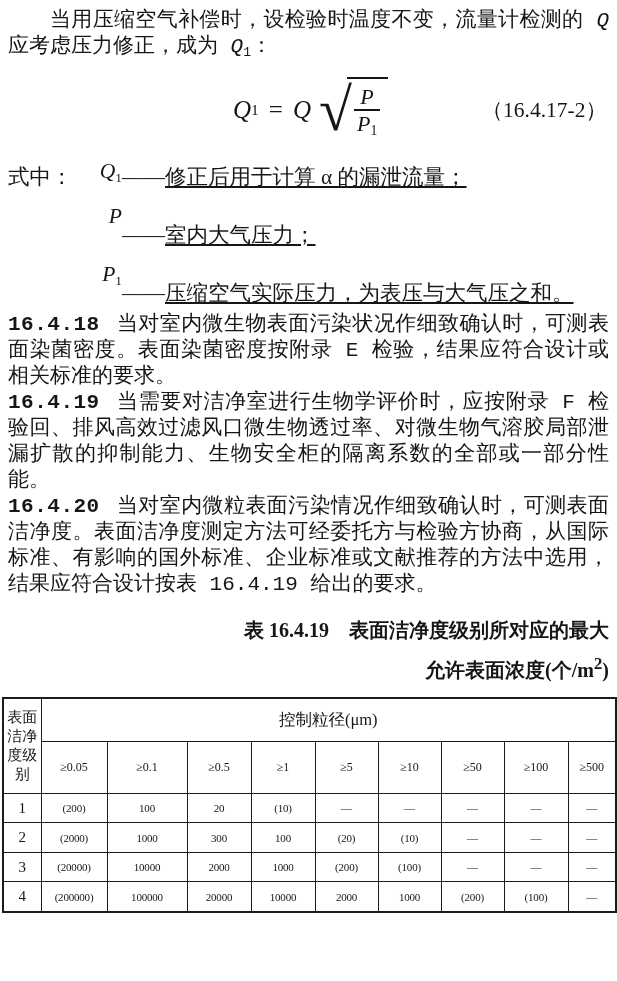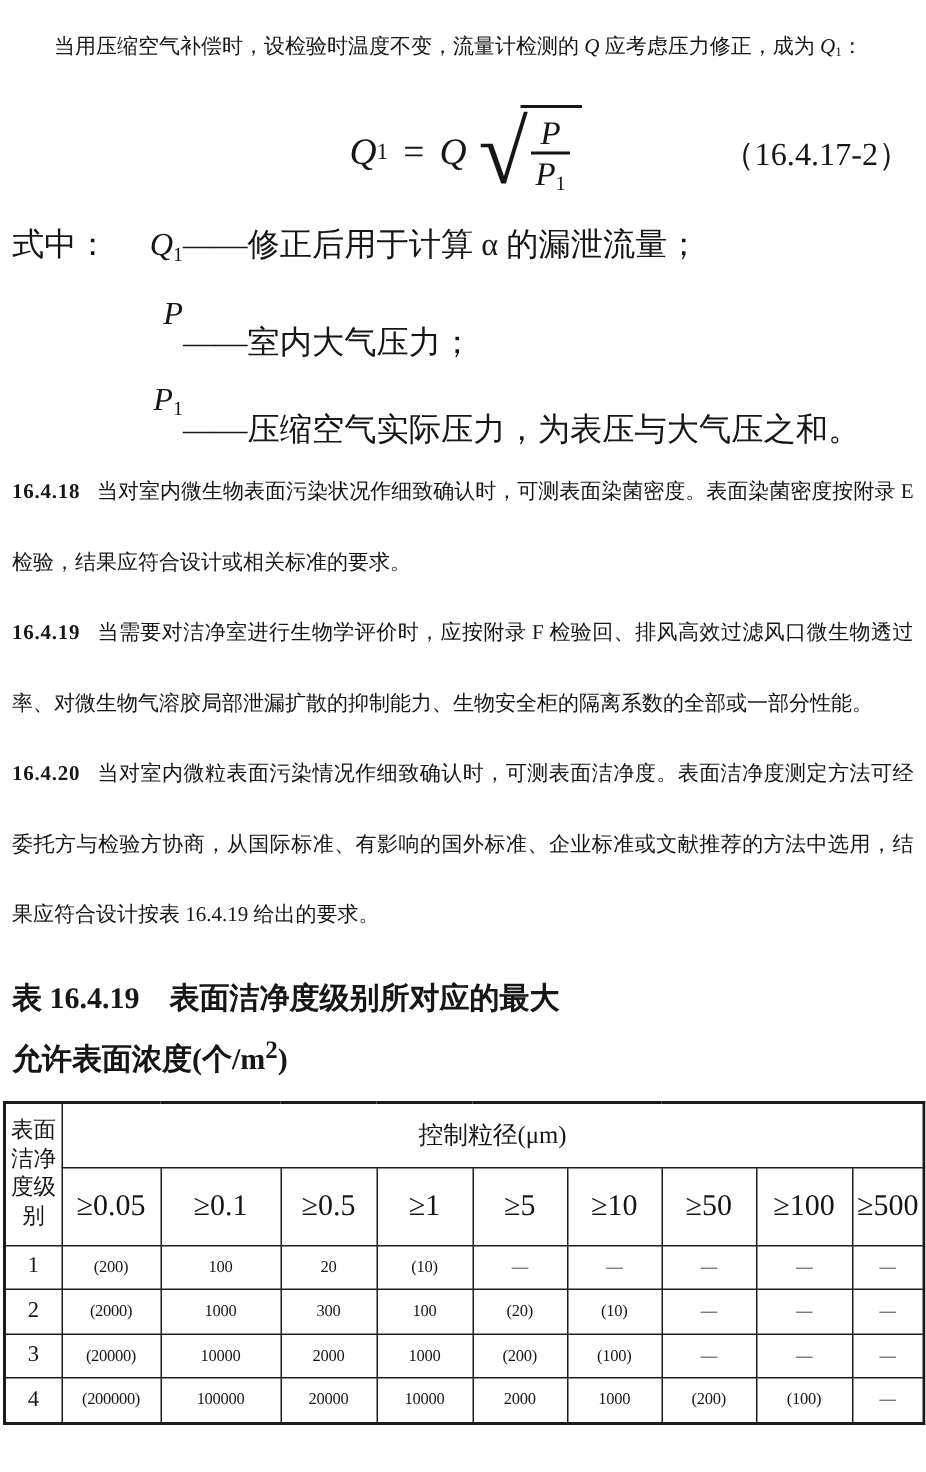--- a/index.html
+++ b/index.html
@@ -2,21 +2,21 @@
 <html><head>
 <meta charset="utf-8">
 <style>
   html,body{margin:0;padding:0;}
   body{
     width:617px;height:981px;background:#ffffff;color:#161616;
     font-family:"Liberation Serif","DejaVu Serif",serif;
     overflow:hidden;
   }
   .page{padding:8px 8px 0 8px;}
-  .para{font-size:14px;line-height:47px;text-align:justify;margin:0;}
+  .para{font-size:21px;line-height:26px;text-align:justify;margin:0;font-family:Liberation Mono, monospace;}
   .indent{text-indent:2em;}
   .it{font-style:italic;}
   sub{font-size:0.62em;vertical-align:-0.28em;font-style:normal;}
   .clause-no{font-weight:bold;margin-right:0.8em;letter-spacing:0.5px;}
 
   
   .formula-row{display:flex;align-items:center;margin:10px 0 8px 0;height:68px;}
   .f-left{width:225px;flex:none;}
   .formula{display:inline-flex;align-items:center;font-size:25px;font-style:italic;}
   .formula .op{margin:0 10px;font-style:normal;}
@@ -25,34 +25,34 @@
        margin-right:-5px;transform:translateY(1px);}
   .radicand{border-top:2.2px solid #161616;padding:3px 8px 0 7px;display:inline-block;}
   .frac{display:inline-flex;flex-direction:column;align-items:center;font-size:22px;line-height:25px;}
   .frac .den{border-top:2px solid #161616;padding:0 3px;}
   .frac .num{padding:0 3px;}
   .eq-no{margin-left:auto;font-size:21.5px;padding-right:2px;}
 
   
   .where{font-size:21.5px;line-height:38.5px;}
   .where-row{display:flex;align-items:baseline;}
-  .where-lead{width:114px;flex:none;display:flex;justify-content:space-between;}
-  .where-desc{flex:1;}
-
-  
-  .tbl-title{text-align:left;font-weight:bold;font-size:20px;line-height:33px;margin-top:16px;}
+  .where-lead{width:114px;flex:none;display:flex;justify-content:space-between;align-items:flex-end;}
+  .where-desc{flex:1;text-decoration:underline;}
+
+  
+  .tbl-title{text-align:right;font-weight:bold;font-size:20px;line-height:33px;margin-top:16px;}
 
   
   table{border-collapse:collapse;table-layout:fixed;width:613px;margin:10px 0 0 -6px;
         border:2px solid #1c1c1c;}
   th,td{border:1.4px solid #1c1c1c;text-align:center;vertical-align:middle;
         padding:0;font-weight:normal;overflow:hidden;}
   .corner{font-size:15px;line-height:19px;white-space:pre-line;text-align:center;}
   .span-h{font-size:16.5px;height:42px;margin-left:48px;}
-  .sub-h{font-size:20px;height:51px;}
+  .sub-h{font-size:12px;height:51px;}
   tbody td{font-size:11px;height:28.5px;letter-spacing:-0.2px;}
   tbody td.lvl{font-size:15px;letter-spacing:0;}
 </style>
 </head>
 <body>
 
 <div class="page">
 
   <p class="para indent"><span>当用压缩空气补偿时，设检验时温度不变，流量计检测的 </span><span class="it">Q</span><span> 应考虑压力修正，成为 </span><span class="it">Q</span><sub>1</sub><span>：</span></p>
 

